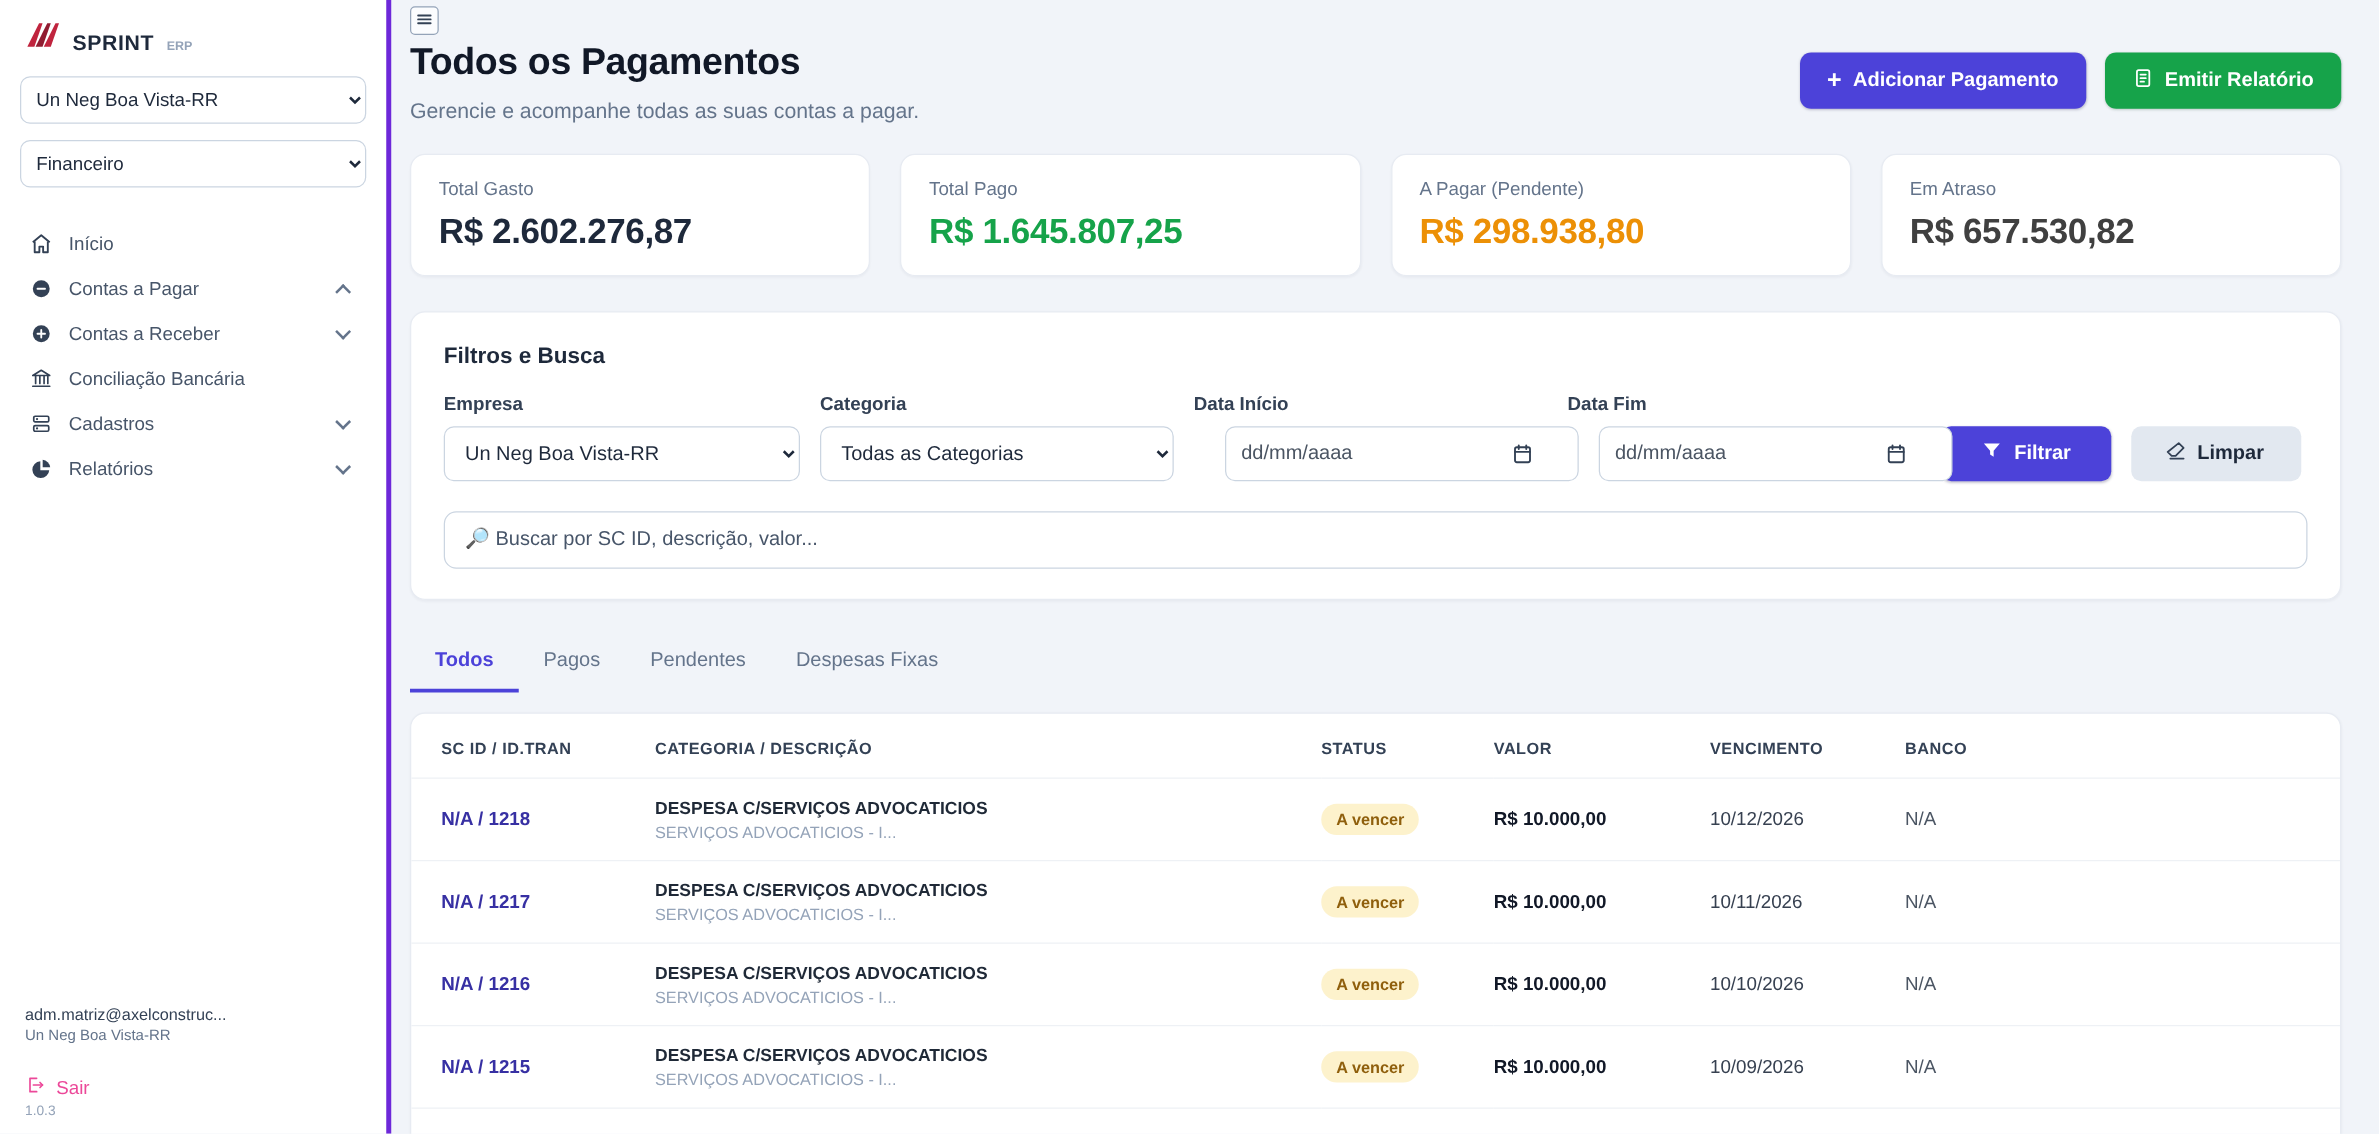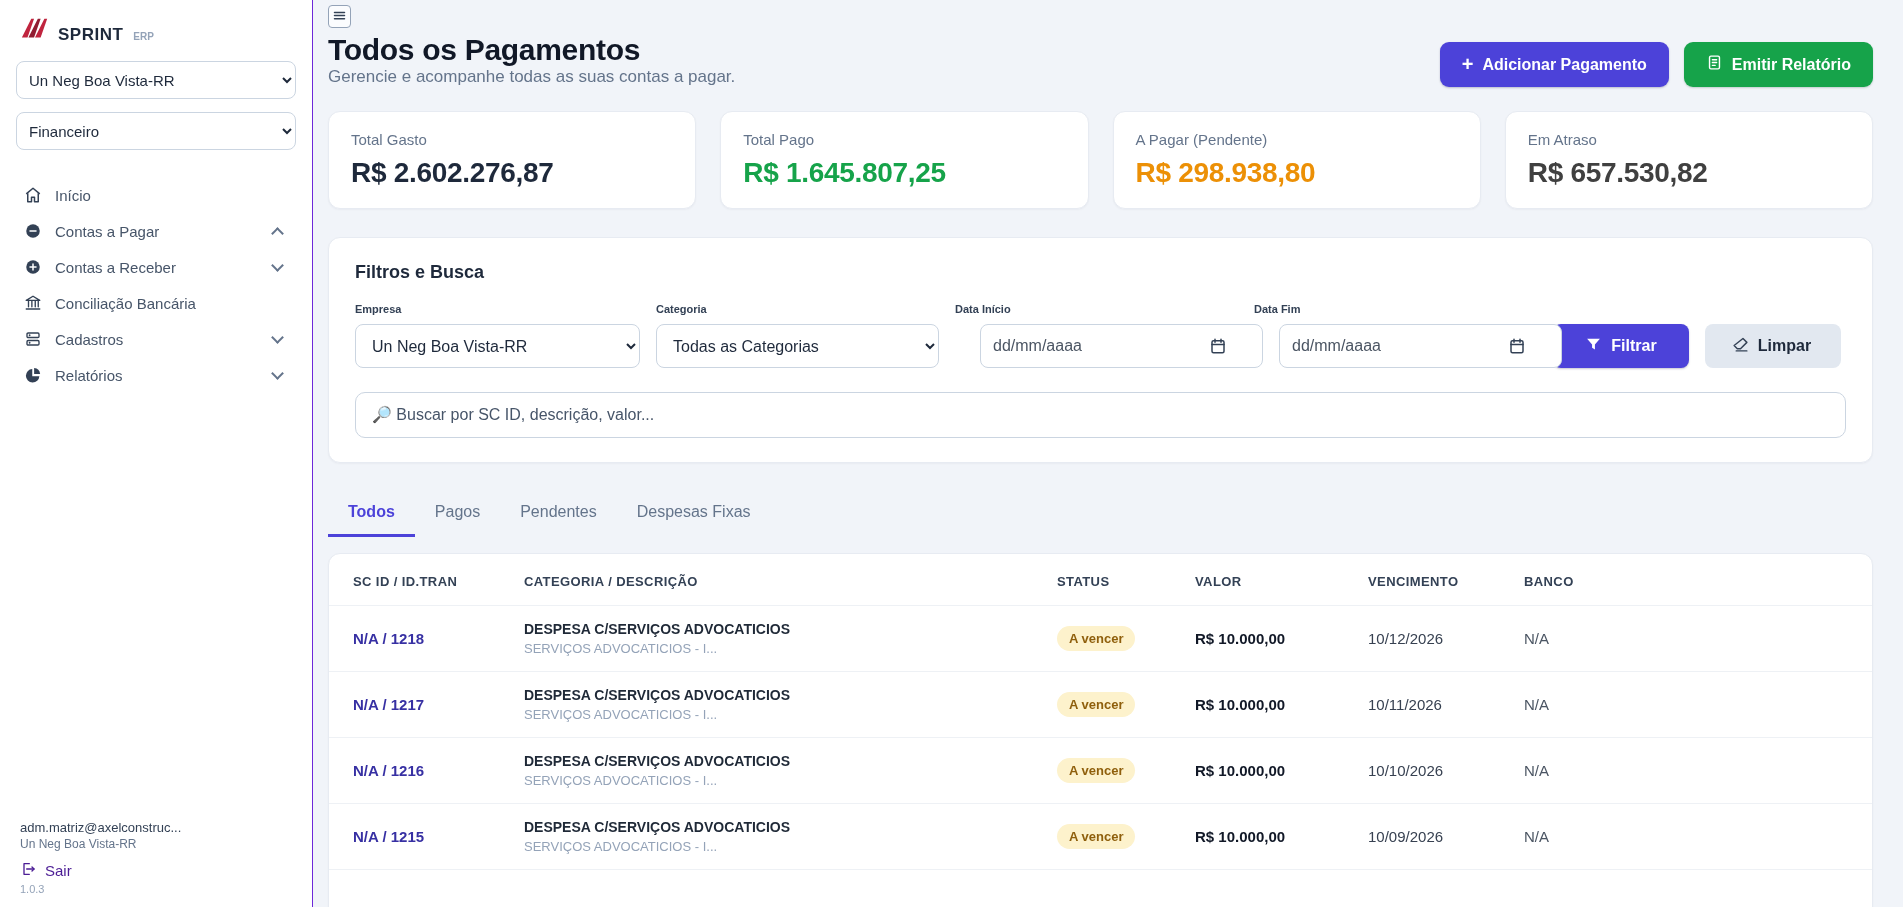--- a/index.html
+++ b/index.html
@@ -3,21 +3,21 @@
 <meta charset="utf-8">
 <style>
   * { box-sizing: border-box; margin: 0; padding: 0; }
   html,body { width:1903px; height:907px; overflow:hidden; }
   body {
     font-family: "Liberation Sans", sans-serif;
     background:#f1f4f9; color:#1e293b; display:flex;
   }
   
   .sidebar {
-    width:313px; min-width:313px; background:#fff; border-right:1px solid #6d28d9;
+    width:313px; min-width:313px; background:#fff; border-right:4px solid #6d28d9;
     display:flex; flex-direction:column; padding:14px 16px 12px 16px; height:907px;
   }
   .brand { display:flex; align-items:baseline; gap:8px; margin:2px 0 16px 4px; }
   .brand svg { align-self:center; }
   .brand-name { font-size:17px; font-weight:800; letter-spacing:.5px; color:#1e293b; }
   .brand-suffix { font-size:10px; font-weight:700; color:#94a3b8; margin-left:2px; }
   .side-select {
     width:100%; height:38px; border:1px solid #cbd5e1; border-radius:8px;
     font-family:inherit; font-size:15px; color:#1e293b; background:#fff;
     padding:0 8px; margin-bottom:13px;
@@ -28,34 +28,34 @@
     font-size:15px; color:#475569; cursor:pointer;
   }
   .nav-item .ic { width:18px; height:18px; color:#334155; flex:0 0 18px; }
   .nav-item .ic svg { width:18px; height:18px; display:block; }
   .chev { width:9px; height:9px; border-right:2px solid #64748b; border-bottom:2px solid #64748b; margin-left:auto; margin-right:6px; }
   .chev.up { transform:rotate(-135deg); margin-top:5px; }
   .chev.down { transform:rotate(45deg); margin-top:-3px; }
   .sidebar-footer { margin-top:auto; padding:0 4px; }
   .sf-email { font-size:13px; color:#334155; white-space:nowrap; overflow:hidden; }
   .sf-unit { font-size:12px; color:#64748b; margin-top:2px; }
-  .sf-logout { display:flex; align-items:center; gap:9px; margin-top:10px; font-size:15px; color:#4c1d95; cursor:pointer; }
+  .sf-logout { display:flex; align-items:center; gap:9px; margin-top:25px; font-size:15px; color:#ec4899; cursor:pointer; }
   .sf-logout svg { width:16px; height:16px; }
   .sf-version { font-size:11px; color:#94a3b8; margin-top:3px; }
   
   .main { flex:1; padding:0 30px 0 15px; position:relative; }
   .hamburger {
     position:absolute; top:5px; left:15px; width:23px; height:23px;
     border:1px solid #94a3b8; border-radius:4px; background:#fbfcfe;
     display:flex; align-items:center; justify-content:center; cursor:pointer; padding:0;
   }
   .hamburger svg { width:15px; height:15px; color:#334155; }
   .page-head { display:flex; justify-content:space-between; align-items:flex-start; margin-top:33px; }
   .page-title { font-size:30px; font-weight:800; color:#111827; letter-spacing:-.3px; }
-  .page-subtitle { font-size:17px; color:#64748b; margin-top:0; }
+  .page-subtitle { font-size:17px; color:#64748b; margin-top:12px; }
   .head-actions { display:flex; gap:15px; margin-top:9px; }
   .btn {
     display:inline-flex; align-items:center; gap:9px; border:none; cursor:pointer;
     font-family:inherit; font-size:16px; font-weight:700; border-radius:9px;
     height:45px; padding:0 22px;
   }
   .btn-indigo { background:#4c42d9; color:#fff; box-shadow:0 1px 2px rgba(30,27,75,.25); }
   .btn-green  { background:#16a34a; color:#fff; box-shadow:0 1px 2px rgba(6,60,30,.2); }
   .btn .plus { font-size:20px; font-weight:700; line-height:1; margin-top:-2px; }
   .btn svg { width:17px; height:17px; }
@@ -68,21 +68,21 @@
   .stat-label { font-size:15px; color:#64748b; }
   .stat-value { font-size:28px; font-weight:800; margin-top:9px; letter-spacing:-.3px; }
   
   .filters-card {
     background:#fff; border:1px solid #e7ebf2; border-radius:12px; padding:24px 26px;
     margin-top:28px; box-shadow:0 1px 2px rgba(16,24,40,.04);
   }
   .filters-title { font-size:18px; font-weight:700; color:#1e293b; }
   .filters-row { display:flex; gap:16px; margin-top:20px; align-items:flex-end; }
   .field { display:flex; flex-direction:column; gap:9px; }
-  .field-label { font-size:11px; font-weight:600; color:#334155; }
+  .field-label { font-size:15px; font-weight:600; color:#334155; }
   .field select, .field input {
     height:44px; border:1px solid #cbd5e1; border-radius:8px; background:#fff;
     font-family:inherit; font-size:16px; color:#1e293b; padding:0 12px; width:100%;
   }
   .w-empresa { width:285px; } .w-cat { width:283px; } .w-date { width:283px; }
   .date-wrap { position:relative; }
   .date-wrap input { padding-right:40px;margin-left:25px; }
   .date-wrap input::placeholder { color:#4b5563; opacity:1; }
   .cal-ic { position:absolute; right:11px; top:13px; width:18px; height:18px; color:#334155; pointer-events:none; }
   .btn-filtrar { width:136px; justify-content:center; height:44px; border-radius:8px; }

